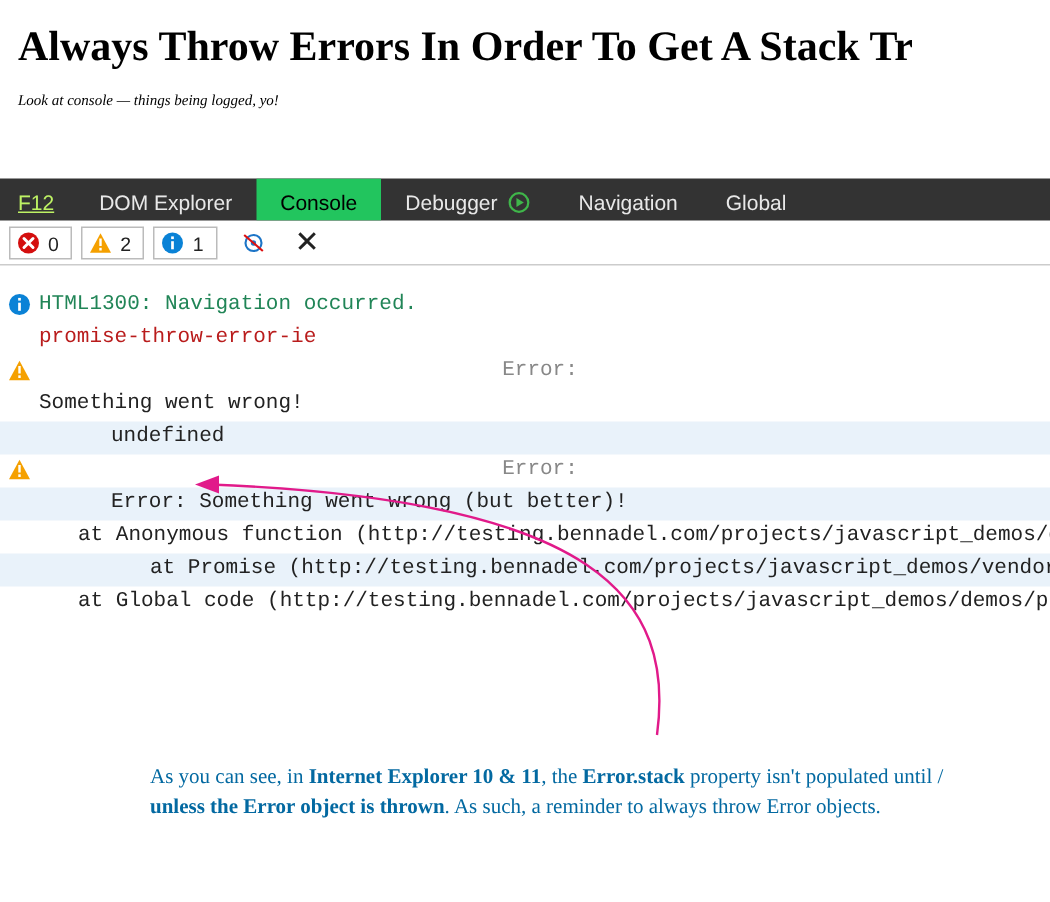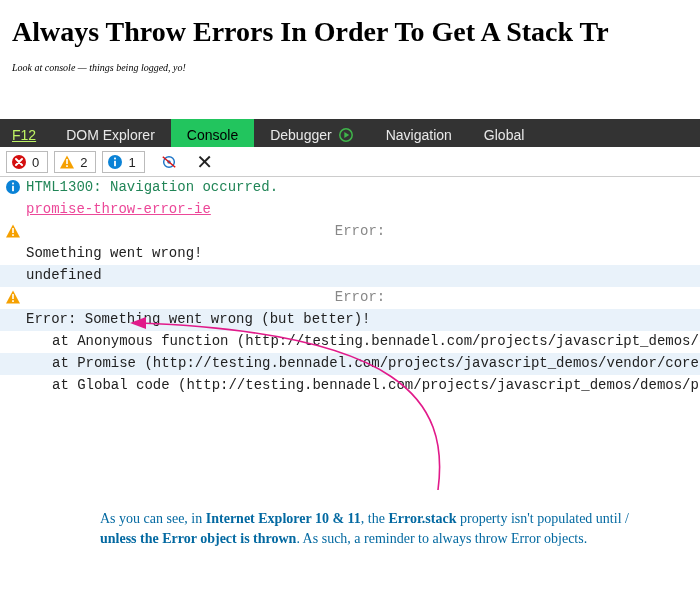--- a/index.html
+++ b/index.html
@@ -48,29 +48,29 @@
     font-size:13px; background:#fff;
   }
   .dt-icon-svg { width:16px; height:16px; display:block; }
   .dt-count { color:#222; }
 
   .dt-plainbtn { display:inline-flex; align-items:center; justify-content:center; width:24px; height:24px; margin-left:6px; }
   .dt-x { font-size:20px; line-height:1; color:#222; padding:0 4px; }
 
   .console {
     font-family: Consolas, 'Courier New', monospace;
-    font-size:14px; color:#222;
+    font-size:14px; color:#222;margin-top:16px;
   }
   .row { display:flex; align-items:flex-start; min-height:22px; }
   .gutter { width:26px; display:flex; justify-content:center; padding-top:2px; flex:none; }
   .msg { flex:1; padding:2px 6px 2px 0; white-space:nowrap; overflow:hidden; }
-  .hl { background:#e9f2fa; }
+  .hl { background:#e9f2fa;padding-left:48px; }
   .grey { color:#888;text-align:center; }
   .code { color:#218557; }
-  .link { color:#ec4899;text-decoration:underline; }
+  .link { color:#b91c1c; }
   .trace { padding-left:26px; }
 
   
   .annot-wrap { position:absolute; left:0; right:0; top:439px; padding:0 70px 0 100px; }
   .annot {
     color:#0369a1;
     font-family: Liberation Serif, serif;
     font-size:14px; line-height:1.45;
   }
   .annot b { font-weight:600; }

